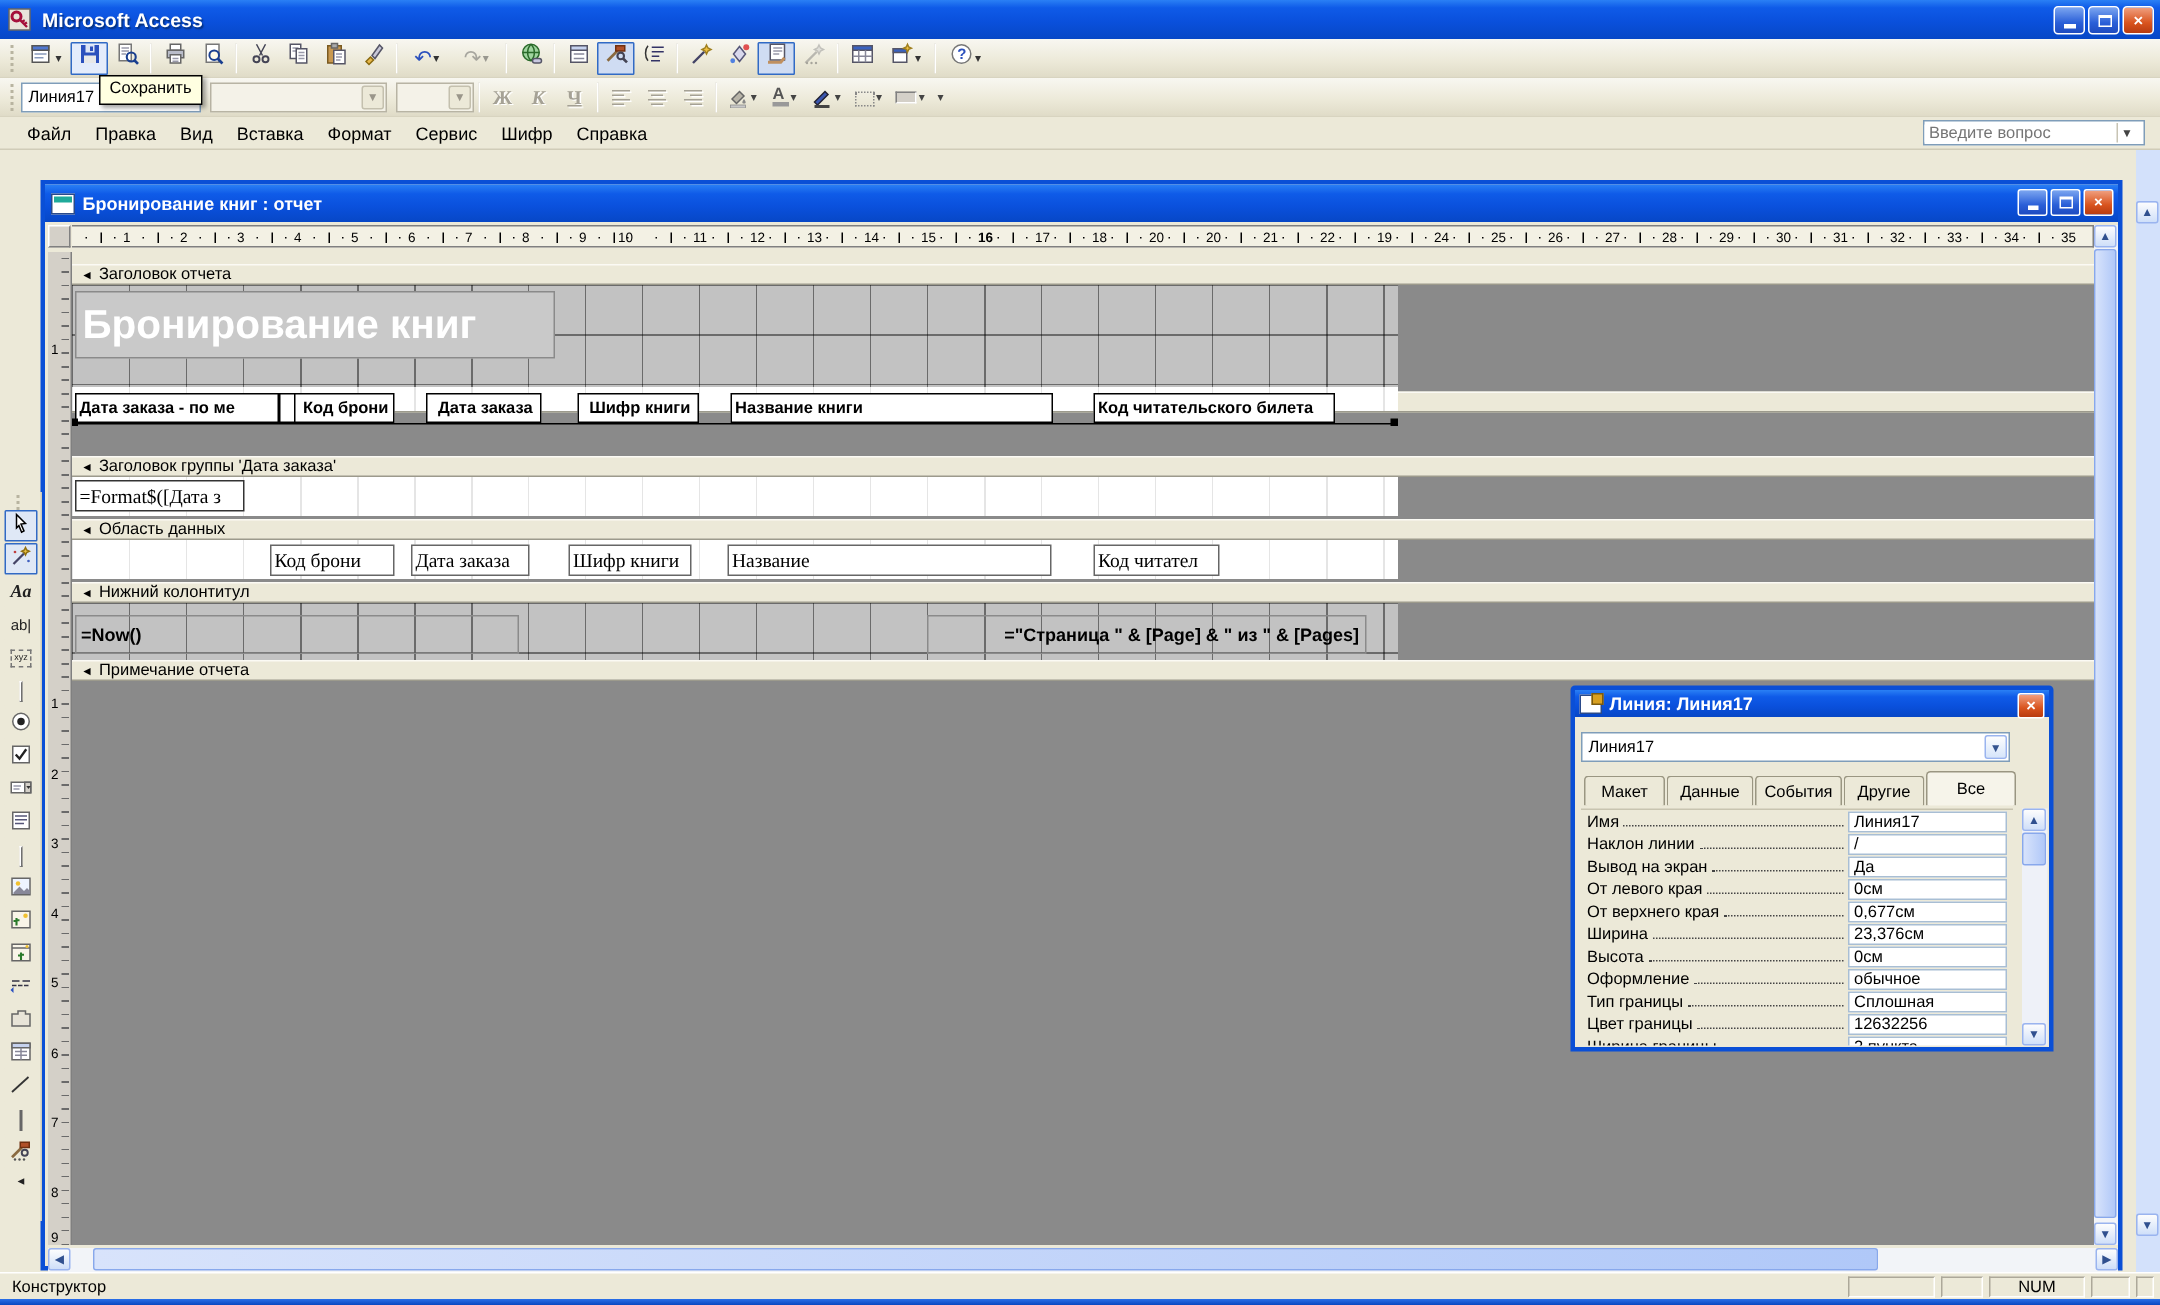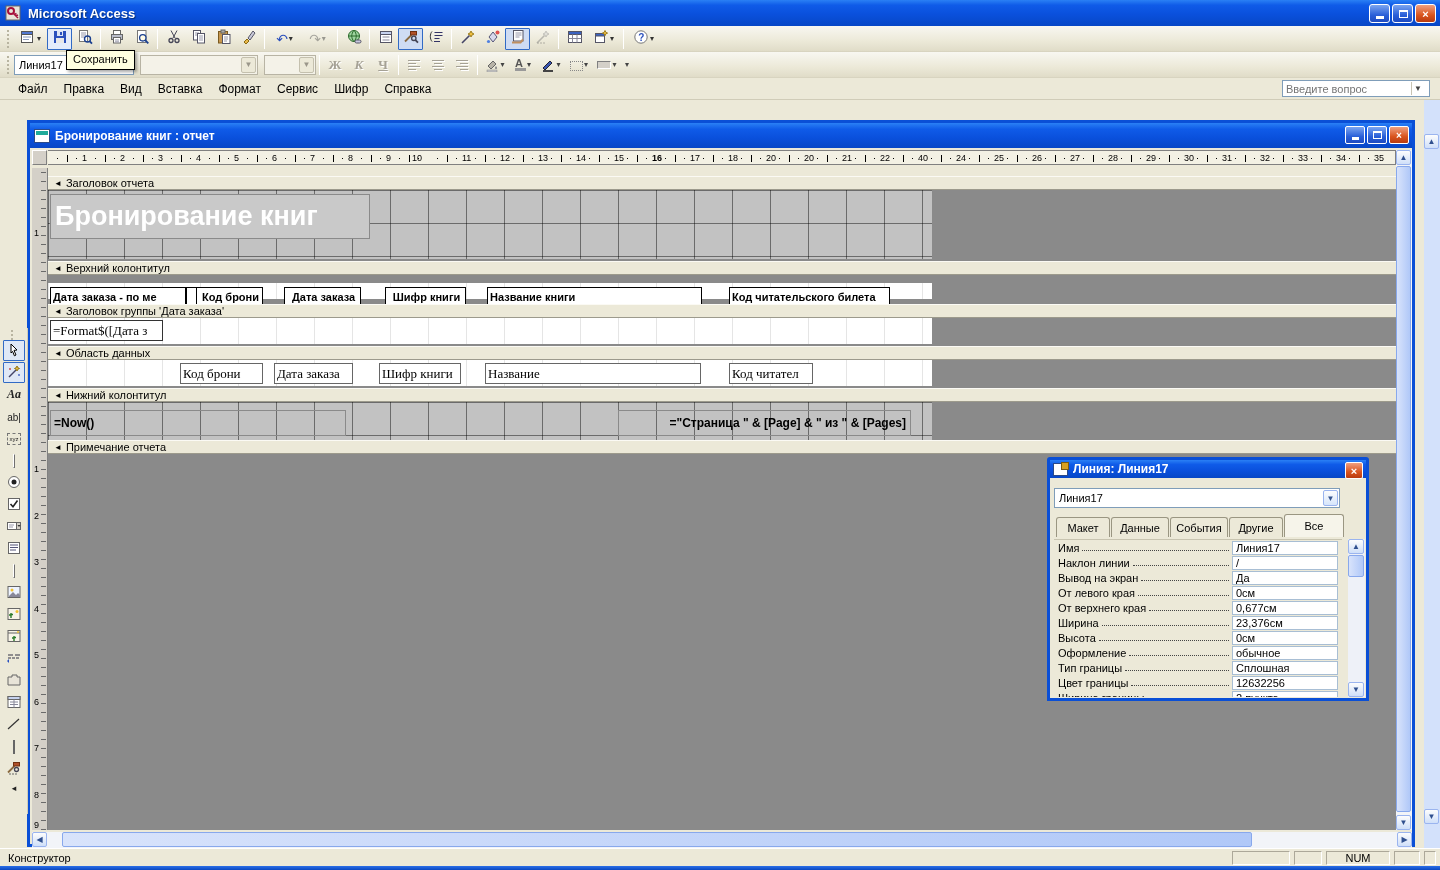--- a/index.html
+++ b/index.html
@@ -530,21 +530,21 @@
         <span class="rmid" style="left: 779px;"></span>
         <span class="rdot" style="left: 788px;"></span>
         <span class="rnum" style="left: 794px;">21</span>
         <span class="rdot" style="left: 807px;"></span>
         <span class="rmid" style="left: 817px;"></span>
         <span class="rdot" style="left: 826px;"></span>
         <span class="rnum" style="left: 832px;">22</span>
         <span class="rdot" style="left: 845px;"></span>
         <span class="rmid" style="left: 855px;"></span>
         <span class="rdot" style="left: 864px;"></span>
-        <span class="rnum" style="left: 870px;">40</span>
+        <span class="rnum" style="left: 870px;">19</span>
         <span class="rdot" style="left: 883px;"></span>
         <span class="rmid" style="left: 893px;"></span>
         <span class="rdot" style="left: 902px;"></span>
         <span class="rnum" style="left: 908px;">24</span>
         <span class="rdot" style="left: 921px;"></span>
         <span class="rmid" style="left: 931px;"></span>
         <span class="rdot" style="left: 940px;"></span>
         <span class="rnum" style="left: 946px;">25</span>
         <span class="rdot" style="left: 959px;"></span>
         <span class="rmid" style="left: 969px;"></span>
@@ -608,21 +608,21 @@
         <span>Заголовок отчета</span>
       </div>
       <div class="grid" style="position:absolute;left:0;top:22px;width:884px;height:69px">
         <div class="rptlabel">Бронирование книг</div>
       </div>
 
       <div class="secbar" style="top:93px">
         <span class="secarrow">◄</span>
         <span>Верхний колонтитул</span>
       </div>
-      <div class="whiterow" style="position:absolute;left:0;top:115px;width:884px;height:16px">
+      <div class="whiterow" style="position:absolute;left:0;top:90px;width:884px;height:16px">
         <div class="hlabel" style="left:2px;width:136px">Дата заказа - по ме</div>
         <div class="hlabel" style="left:138px;width:13px"></div>
         <div class="hlabel" style="left:148px;width:67px;text-align:center">Код брони</div>
         <div class="hlabel" style="left:236px;width:77px;text-align:center">Дата заказа</div>
         <div class="hlabel" style="left:337px;width:81px;text-align:center">Шифр книги</div>
         <div class="hlabel" style="left:439px;width:215px">Название книги</div>
         <div class="hlabel" style="left:681px;width:161px">Код читательского билета</div>
         <div class="selline"></div>
         <div class="handle" style="left:-1px;top:21px"></div>
         <div class="handle" style="left:879px;top:21px"></div>

